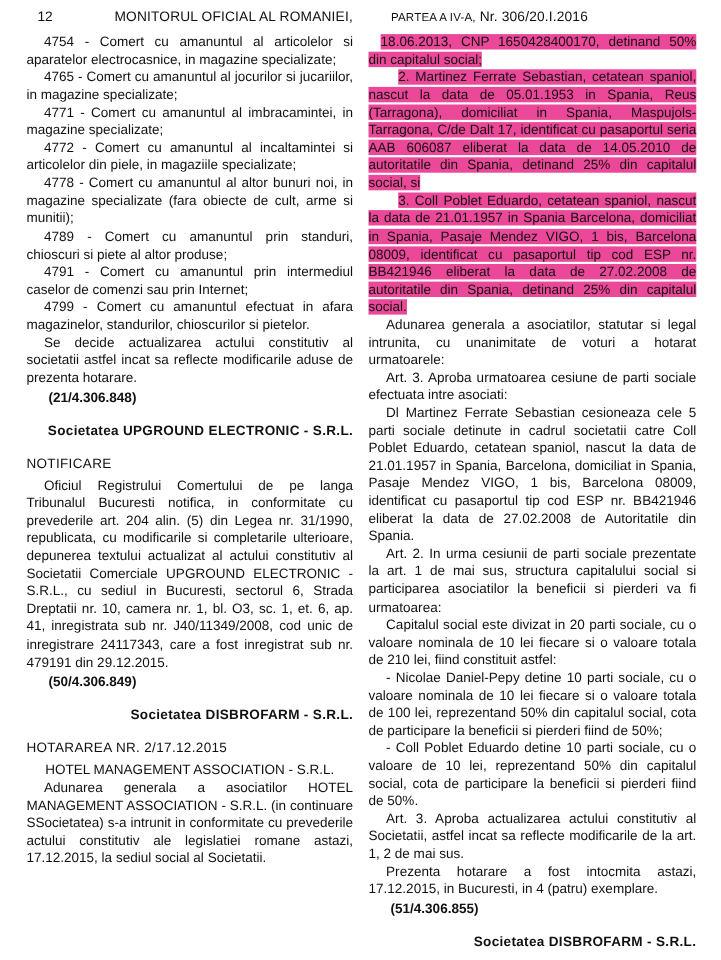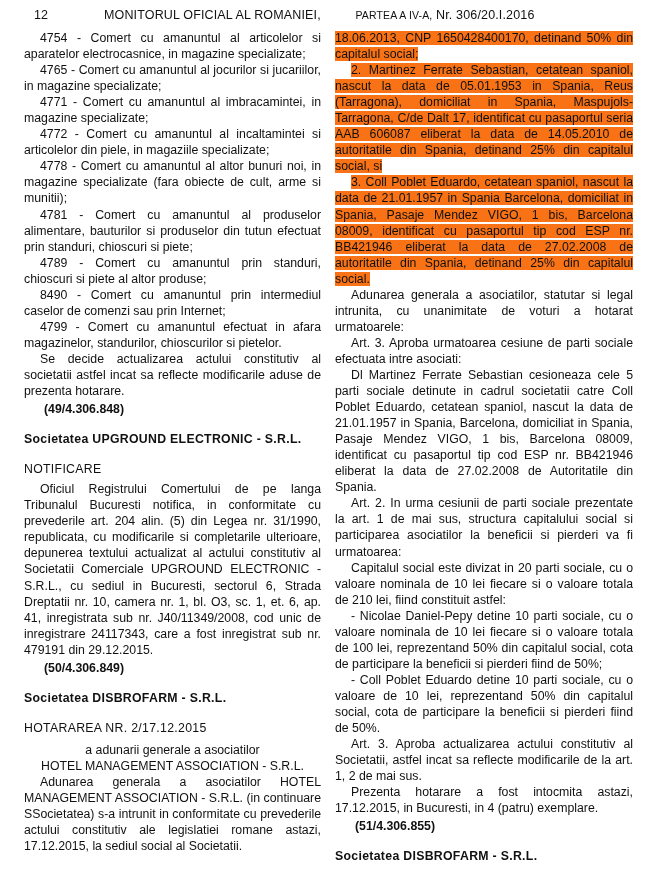--- a/index.html
+++ b/index.html
@@ -10,57 +10,55 @@
   .header { position: absolute; top: 6px; left: 0; width: 545px; height: 18px; font-size: 12.5px; }
   .page-num { position: absolute; left: 34px; top: 2px; }
   .running-title { position: absolute; left: 104px; top: 2px; letter-spacing: 0.15px; }
   .running-title .sc { font-size: 10.5px; margin-left: 31px; }
   .col { position: absolute; top: 30px; font-size: 12.3px; line-height: 16.05px; }
   .col-left { left: 24px; width: 297px; }
   .col-right { left: 335px; width: 298px; }
   .p { text-align: justify; text-indent: 16px; margin: 0; }
   .center { text-align: center; margin: 0; }
   .ref { font-weight: bold; margin: 2px 0 0 20px; }
-  .heading { text-align: left; font-weight: bold; margin: 14px 0 0 0; letter-spacing: 0.3px; }
+  .heading { text-align: right; font-weight: bold; margin: 14px 0 0 0; letter-spacing: 0.3px; }
   .sub-heading { text-align: left; margin: 14px 0 4px 0; letter-spacing: 0.3px; }
-  .hl { background: #f97316; }
+  .hl { background: #ec4899; margin-left: 11px; }
 </style>
 </head>
 <body>
 
 <div class="header">
   <span class="page-num">12</span>
   <span class="running-title">
     <span>MONITORUL OFICIAL AL ROMANIEI,</span>
     <span class="sc">PARTEA A IV-A,</span>
     <span>Nr. 306/20.I.2016</span>
   </span>
 </div>
 
 <div class="col col-left">
   <p class="p">4754 - Comert cu amanuntul al articolelor si aparatelor electrocasnice, in magazine specializate;</p>
   <p class="p">4765 - Comert cu amanuntul al jocurilor si jucariilor, in magazine specializate;</p>
   <p class="p">4771 - Comert cu amanuntul al imbracamintei, in magazine specializate;</p>
   <p class="p">4772 - Comert cu amanuntul al incaltamintei si articolelor din piele, in magaziile specializate;</p>
   <p class="p">4778 - Comert cu amanuntul al altor bunuri noi, in magazine specializate (fara obiecte de cult, arme si munitii);</p>
-  <p class="p">4781 - Comert cu amanuntul al produselor alimentare, bauturilor si produselor din tutun efectuat prin standuri, chioscuri si piete;</p>
   <p class="p">4789 - Comert cu amanuntul prin standuri, chioscuri si piete al altor produse;</p>
-  <p class="p">8490 - Comert cu amanuntul prin intermediul caselor de comenzi sau prin Internet;</p>
+  <p class="p">4791 - Comert cu amanuntul prin intermediul caselor de comenzi sau prin Internet;</p>
   <p class="p">4799 - Comert cu amanuntul efectuat in afara magazinelor, standurilor, chioscurilor si pietelor.</p>
   <p class="p">Se decide actualizarea actului constitutiv al societatii astfel incat sa reflecte modificarile aduse de prezenta hotarare.</p>
-  <p class="ref">(49/4.306.848)</p>
+  <p class="ref">(21/4.306.848)</p>
 
   <p class="heading">Societatea UPGROUND ELECTRONIC - S.R.L.</p>
   <p class="sub-heading">NOTIFICARE</p>
   <p class="p">Oficiul Registrului Comertului de pe langa Tribunalul Bucuresti notifica, in conformitate cu prevederile art. 204 alin. (5) din Legea nr. 31/1990, republicata, cu modificarile si completarile ulterioare, depunerea textului actualizat al actului constitutiv al Societatii Comerciale UPGROUND ELECTRONIC - S.R.L., cu sediul in Bucuresti, sectorul 6, Strada Dreptatii nr. 10, camera nr. 1, bl. O3, sc. 1, et. 6, ap. 41, inregistrata sub nr. J40/11349/2008, cod unic de inregistrare 24117343, care a fost inregistrat sub nr. 479191 din 29.12.2015.</p>
   <p class="ref">(50/4.306.849)</p>
 
   <p class="heading">Societatea DISBROFARM - S.R.L.</p>
   <p class="sub-heading">HOTARAREA NR. 2/17.12.2015</p>
-  <p class="center" style="margin-top:6px">a adunarii generale a asociatilor</p>
   <p class="center">HOTEL MANAGEMENT ASSOCIATION - S.R.L.</p>
   <p class="p">Adunarea generala a asociatilor HOTEL MANAGEMENT ASSOCIATION - S.R.L. (in continuare SSocietatea) s-a intrunit in conformitate cu prevederile actului constitutiv ale legislatiei romane astazi, 17.12.2015, la sediul social al Societatii.</p>
 
 </div>
 
 <div class="col col-right">
   <p class="p" style="text-indent:0"><span class="hl">18.06.2013, CNP 1650428400170, detinand 50% din capitalul social;</span></p>
   <p class="p"><span class="hl">2. Martinez Ferrate Sebastian, cetatean spaniol, nascut la data de 05.01.1953 in Spania, Reus (Tarragona), domiciliat in Spania, Maspujols-Tarragona, C/de Dalt 17, identificat cu pasaportul seria AAB 606087 eliberat la data de 14.05.2010 de autoritatile din Spania, detinand 25% din capitalul social, si</span></p>
   <p class="p"><span class="hl">3. Coll Poblet Eduardo, cetatean spaniol, nascut la data de 21.01.1957 in Spania Barcelona, domiciliat in Spania, Pasaje Mendez VIGO, 1 bis, Barcelona 08009, identificat cu pasaportul tip cod ESP nr. BB421946 eliberat la data de 27.02.2008 de autoritatile din Spania, detinand 25% din capitalul social.</span></p>
   <p class="p">Adunarea generala a asociatilor, statutar si legal intrunita, cu unanimitate de voturi a hotarat urmatoarele:</p>

